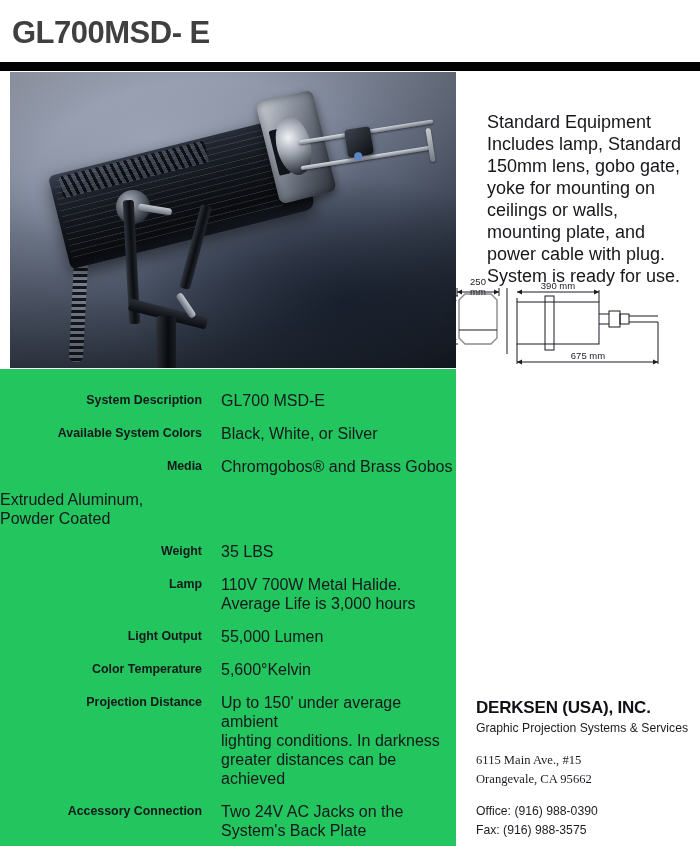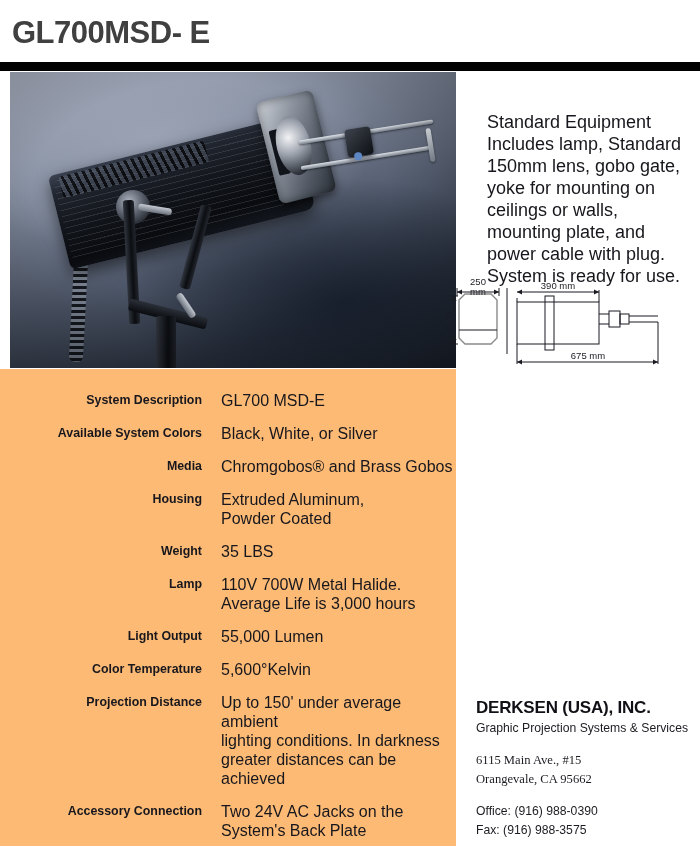--- a/index.html
+++ b/index.html
@@ -269,21 +269,21 @@
     height: 96px;
   }
 
   
   .spec-panel {
     position: absolute;
     left: 0;
     top: 369px;
     width: 456px;
     height: 477px;
-    background: #fdba74;
+    background: #22c55e;
   }
   .spec-table {
     position: absolute;
     left: 0;
     top: 22px;
     width: 456px;
   }
   .spec-row {
     display: flex;
     align-items: flex-start;
@@ -443,21 +443,20 @@
       </div>
       <div class="spec-row">
         <div class="spec-label">Available System Colors</div>
         <div class="spec-value">Black, White, or Silver</div>
       </div>
       <div class="spec-row">
         <div class="spec-label">Media</div>
         <div class="spec-value">Chromgobos® and Brass  Gobos</div>
       </div>
       <div class="spec-row">
-        <div class="spec-label">Housing</div>
         <div class="spec-value">Extruded Aluminum,
 Powder Coated</div>
       </div>
       <div class="spec-row">
         <div class="spec-label">Weight</div>
         <div class="spec-value">35 LBS</div>
       </div>
       <div class="spec-row">
         <div class="spec-label">Lamp</div>
         <div class="spec-value">110V 700W Metal Halide.

